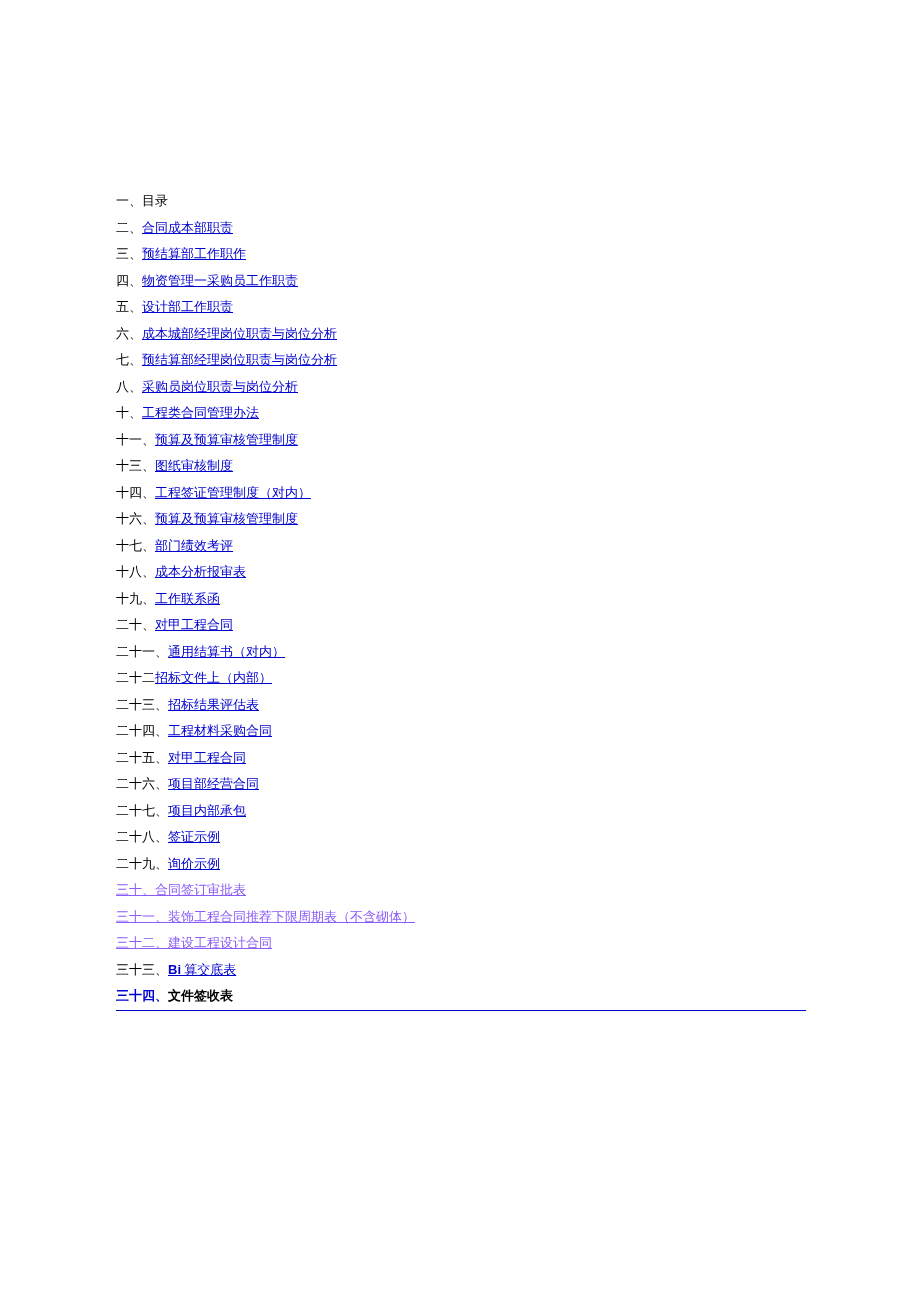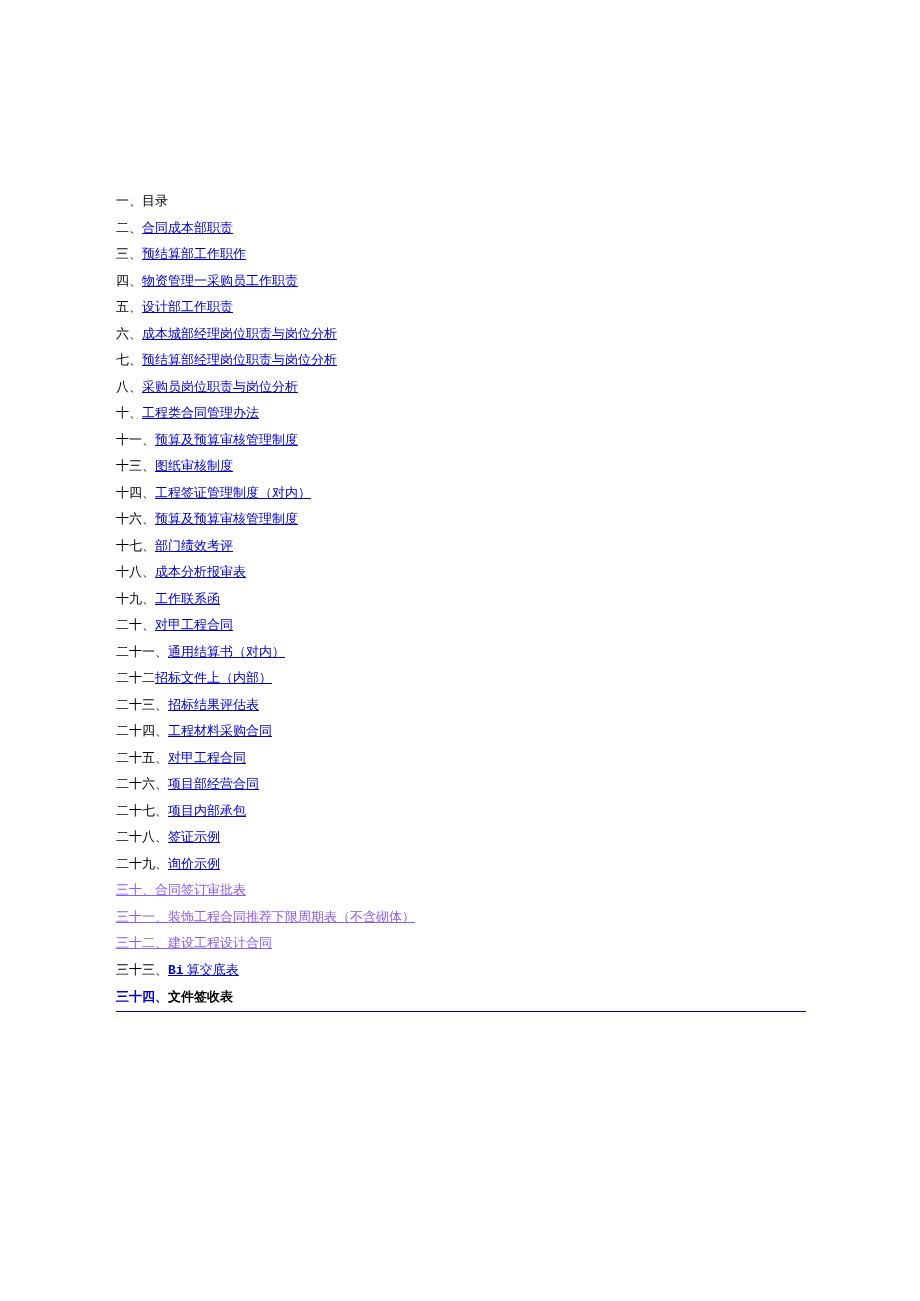--- a/index.html
+++ b/index.html
@@ -26,21 +26,21 @@
   .link {
     color: #0000cc;
     text-decoration: underline;
     text-align: right;
   }
   .full-link {
     color: #8b5cf6;
     text-decoration: underline;
   }
   .bi-bold {
-    font-family: Liberation Mono, monospace;
+    font-family: Liberation Sans, sans-serif;
     font-weight: bold;
     margin-top: 40px;
   }
   .last-line-wrap {
     border-bottom: 1px solid #0000cc;
     display: inline-block;
     width: 690px;
     font-weight: bold;
   }
   .last-line-wrap .prefix,

